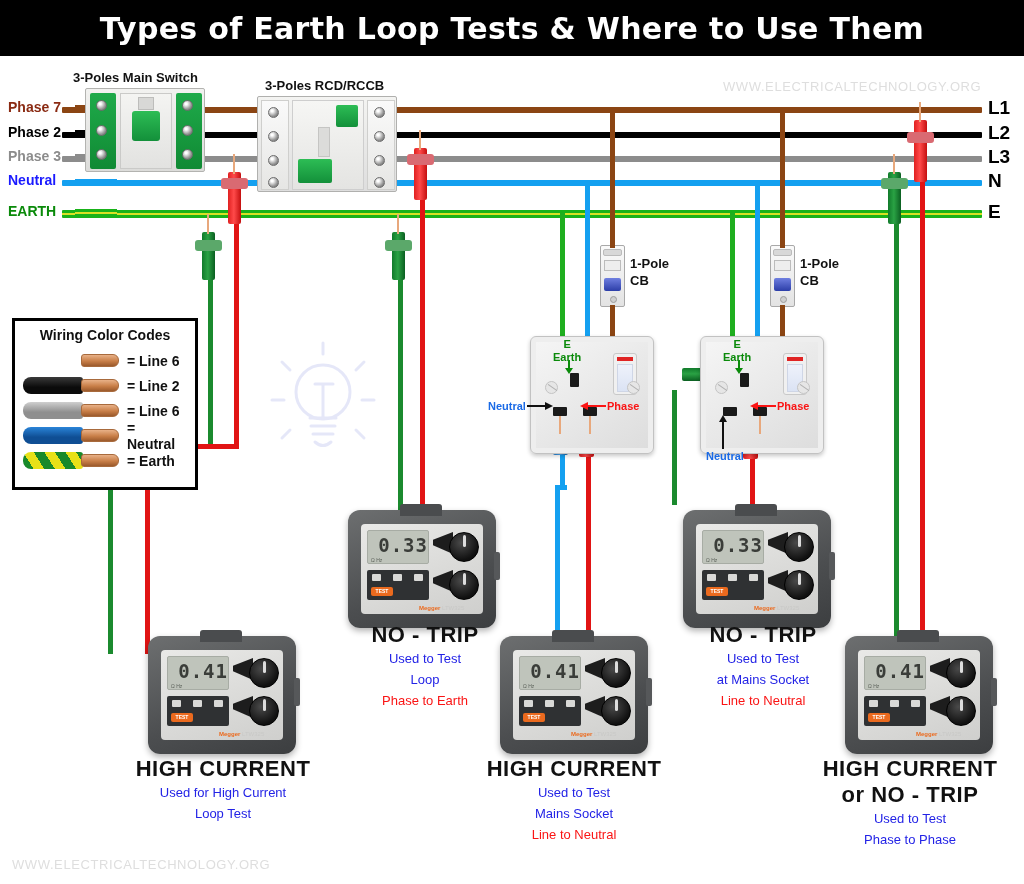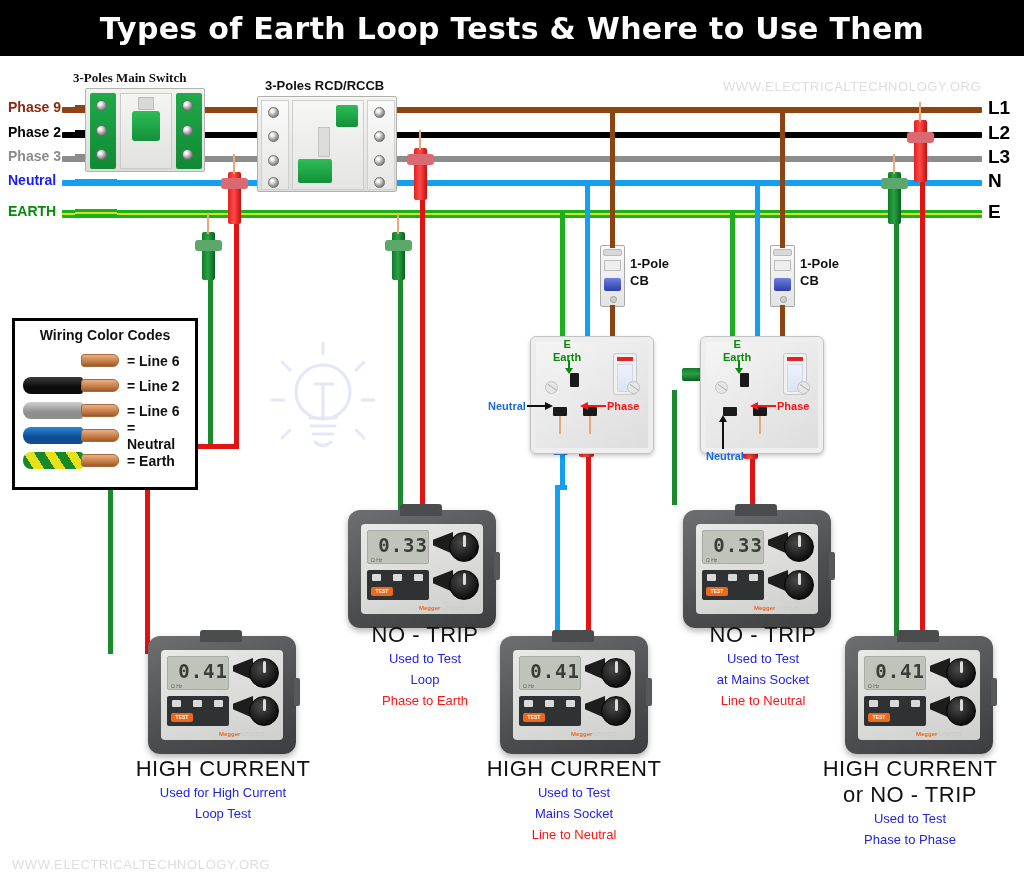--- a/index.html
+++ b/index.html
@@ -173,21 +173,21 @@
   .meter .dialwing{position:absolute;width:20px;height:22px;background:#1d1d1d;
      clip-path:polygon(100% 0,100% 100%,0 60%,0 35%);}
   .meter .brand{position:absolute; left:58px; bottom:3px; font-size:6px; color:#c8c8c6;}
   .meter .brand b{color:#eb6a1e;}
   .meter .side{position:absolute;right:-4px;top:42px;width:6px;height:28px;background:#56585a;border-radius:2px;}
 
   
   .caption { position:absolute; text-align:center; white-space:nowrap; }
   .caption .hd {
     font-size: 22px; color:#111; font-family:"Liberation Sans", sans-serif;
-    letter-spacing:.5px; line-height:26px;
+    letter-spacing:.5px; line-height:26px;font-weight:bold;
   }
   .caption .ln { font-size:13px; font-weight:normal; line-height:21px; }
   .blue { color:#2323e6; }
   .red  { color:#fa1414; }
 
   
   .wm { position:absolute; color:#dedede; font-size:13px; letter-spacing:.6px; }
   .bulb { position:absolute; left:268px; top:340px; width:110px; height:120px; opacity:.5; }
 </style>
 </head>
@@ -210,42 +210,42 @@
       <path d="M47 44 h18 M55 44 v34"></path>
     </g>
   </svg>
 
   <div class="bus" style="left:62px; top:107px; width:920px; background:#8B4513;"></div>
   <div class="bus" style="left:62px; top:132px; width:920px; background:#000000;"></div>
   <div class="bus" style="left:62px; top:156px; width:920px; background:#8c8c8c;"></div>
   <div class="bus" style="left:62px; top:180px; width:920px; background:#14a0f0;"></div>
   <div class="bus" style="left:62px; top:210px; width:920px; height:8px; background:linear-gradient(180deg,#19b219 0 35%,#d9e024 35% 65%,#19b219 65% 100%);"></div>
 
-  <div class="lbl lbl-left" style="left:8px; top:99px; color:#8a2a12;">Phase 9</div>
+  <div class="lbl lbl-left" style="left:8px; top:99px; color:#8a2a12;">Phase 7</div>
   <div class="swatch" style="left:75px; top:105px; background:#8B4513;"></div>
 
   <div class="lbl lbl-left" style="left:8px; top:124px; color:#000000;">Phase 2</div>
   <div class="swatch" style="left:75px; top:130px; background:#000;"></div>
 
   <div class="lbl lbl-left" style="left:8px; top:148px; color:#8c8c8c;">Phase 3</div>
   <div class="swatch" style="left:75px; top:154px; background:#8c8c8c;"></div>
 
   <div class="lbl lbl-left" style="left:8px; top:172px; color:#1a1aff;">Neutral</div>
   <div class="swatch" style="left:75px; top:179px; background:#14a0f0;"></div>
 
   <div class="lbl lbl-left" style="left:8px; top:203px; color:#0a8a0a;">EARTH</div>
   <div class="swatch" style="left:75px; top:209px; height:8px; background:linear-gradient(180deg,#19b219 0 35%,#d9e024 35% 65%,#19b219 65% 100%);"></div>
 
   <div class="lbl lbl-right" style="left:988px; top:97px;">L1</div>
   <div class="lbl lbl-right" style="left:988px; top:122px;">L2</div>
   <div class="lbl lbl-right" style="left:988px; top:146px;">L3</div>
   <div class="lbl lbl-right" style="left:988px; top:170px;">N</div>
   <div class="lbl lbl-right" style="left:988px; top:201px;">E</div>
 
-  <div class="devlabel" style="left:73px; top:70px;font-family:Liberation Serif, serif;">3-Poles Main Switch</div>
+  <div class="devlabel" style="left:73px; top:70px;">3-Poles Main Switch</div>
   <div class="mainswitch">
     <div class="abs" style="left:4px; top:4px; width:26px; height:76px; background:linear-gradient(180deg,#1faa4a,#108a34); border-radius:2px;"></div>
     <div class="abs" style="left:90px; top:4px; width:26px; height:76px; background:linear-gradient(180deg,#1faa4a,#108a34); border-radius:2px;"></div>
     <div class="abs" style="left:34px; top:4px; width:52px; height:76px; background:linear-gradient(180deg,#f4f4f2,#e2e2e0); border:1px solid #cacac8;"></div>
     <div class="abs" style="left:46px; top:22px; width:28px; height:30px; background:linear-gradient(180deg,#2dbd55,#13903a); border-radius:3px;"></div>
     <div class="abs" style="left:52px; top:8px; width:16px; height:13px; background:#d8d8d6; border:1px solid #bdbdbb;"></div>
     <div class="screw" style="left:10px; top:11px;"></div>
     <div class="screw" style="left:10px; top:36px;"></div>
     <div class="screw" style="left:10px; top:60px;"></div>
     <div class="screw" style="left:96px; top:11px;"></div>

